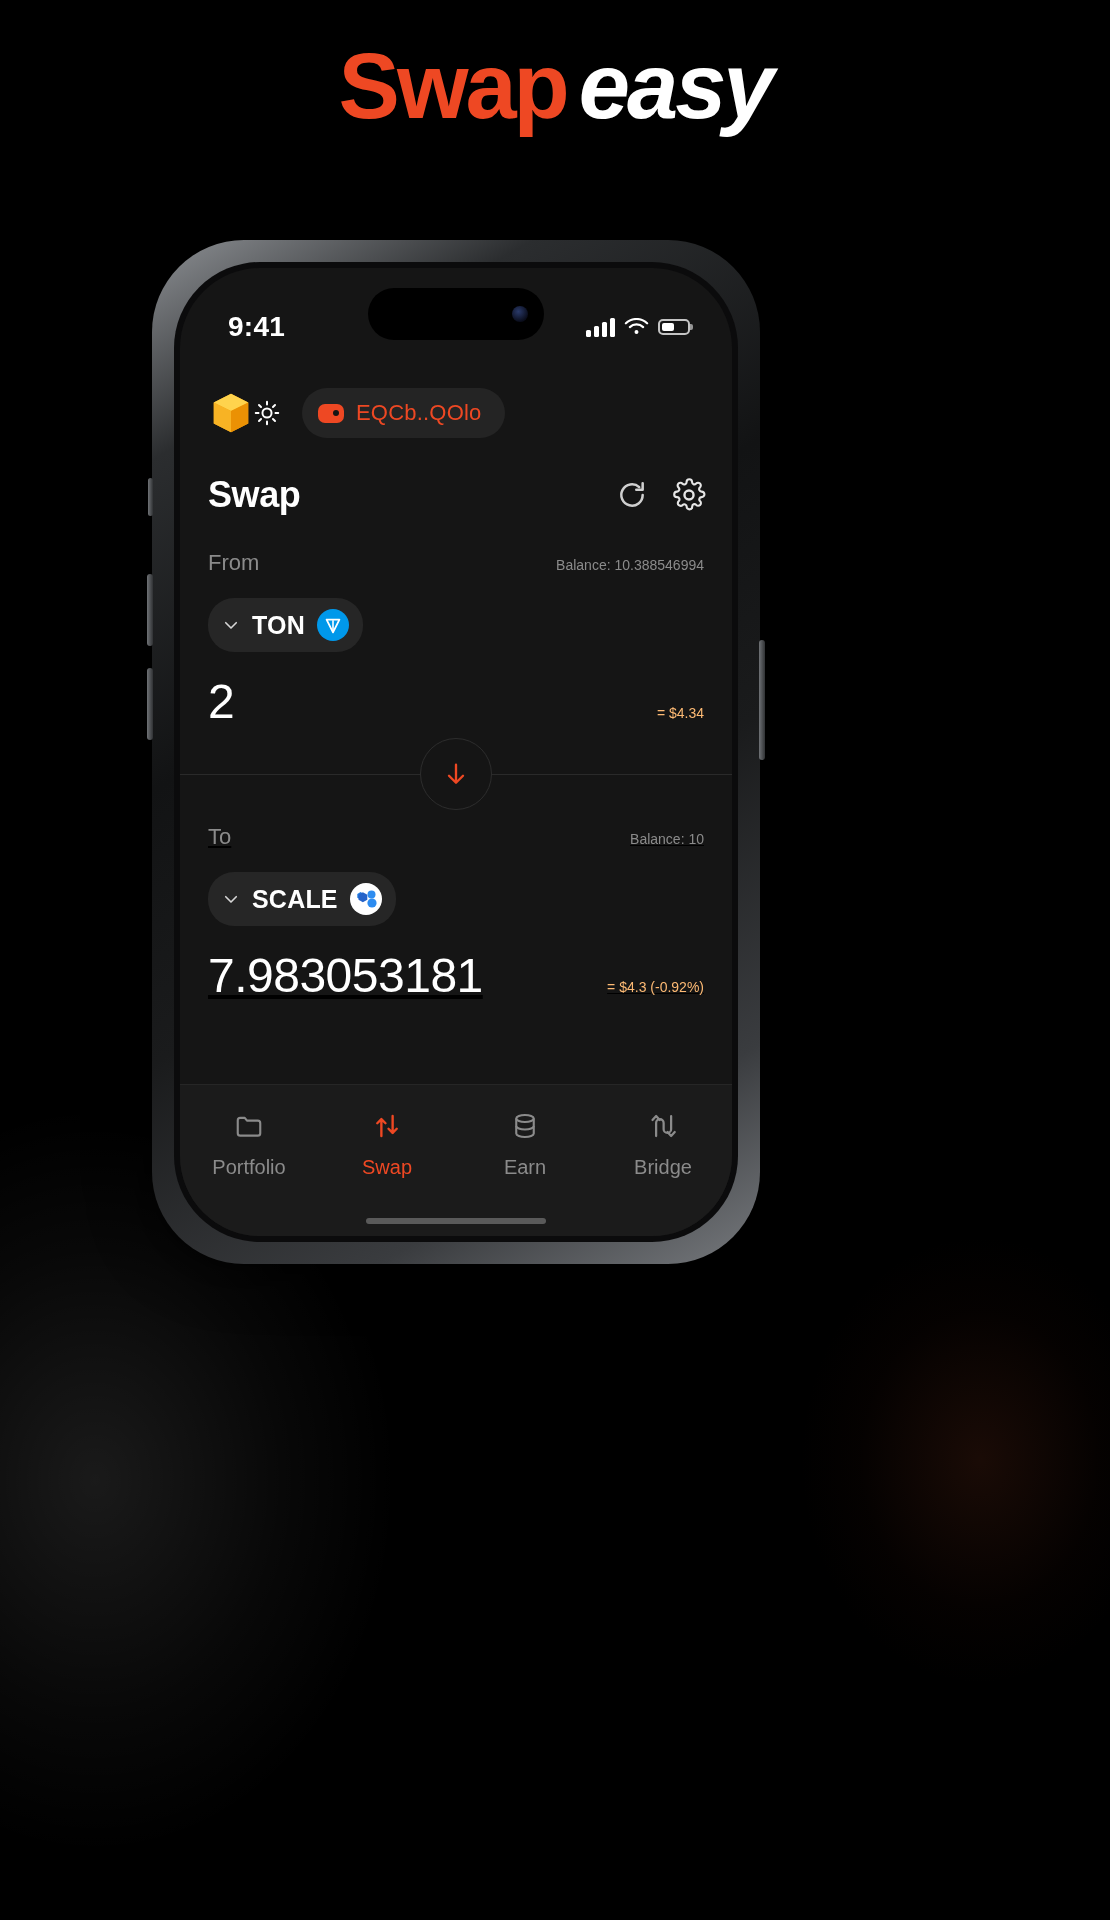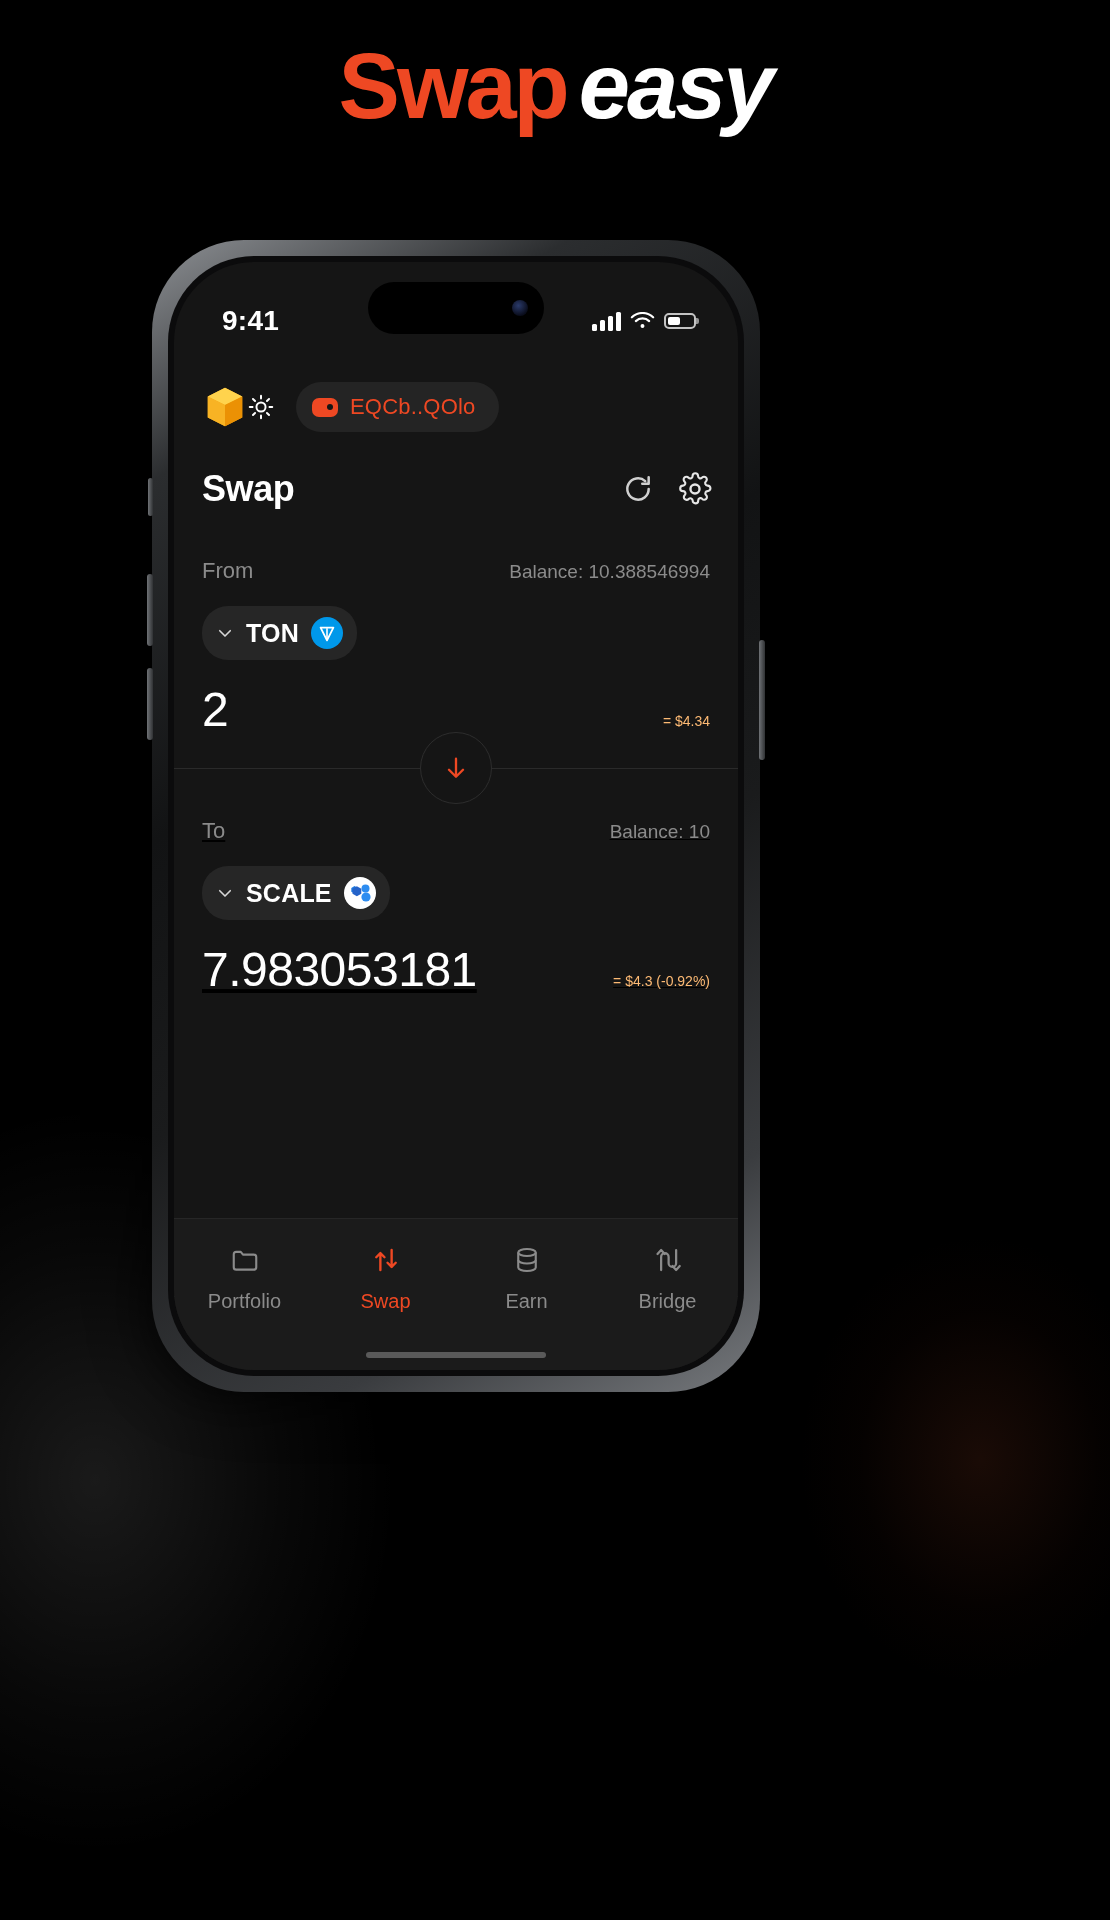--- a/index.html
+++ b/index.html
@@ -38,24 +38,24 @@
   }
   .headline .hl-swap { color: #EE4823; }
   .headline .hl-easy { color: #FFFFFF; font-style: italic; margin-left: 12px; }
 
   
   .phone {
     position: absolute;
     left: 152px;
     top: 240px;
     width: 608px;
-    height: 1152px;
+    height: 1024px;
     border-radius: 92px;
     background: linear-gradient(150deg, #8d9094 0%, #2b2d2f 16%, #121314 40%, #1a1b1c 60%, #3a3c3f 84%, #76797d 100%);
-    padding: 16px;
+    padding: 22px;
     box-shadow: 0 0 60px rgba(0,0,0,0.9);
   }
   .phone-inner {
     position: relative;
     width: 100%;
     height: 100%;
     border-radius: 86px;
     background: #0b0b0c;
     padding: 6px;
   }
@@ -199,30 +199,30 @@
     font-weight: 700;
     letter-spacing: -0.4px;
   }
   .title-actions { display: flex; align-items: center; gap: 24px; }
 
   .section {
     position: absolute;
     left: 0; width: 100%;
     padding: 0 28px;
   }
-  .sec-from { top: 296px; }
+  .sec-from { top: 282px; }
   .sec-to   { top: 556px; text-decoration: underline; }
 
   .row-label {
     display: flex;
     align-items: baseline;
     justify-content: space-between;
   }
   .lbl { color: #8b8b8b; font-size: 22px; }
-  .bal { color: #8b8b8b; font-size: 19px; }
+  .bal { color: #8b8b8b; font-size: 14px; }
 
   .token-chip {
     display: inline-flex;
     align-items: center;
     gap: 12px;
     background: #262626;
     border-radius: 26px;
     padding: 11px 14px 11px 14px;
     margin-top: 22px;
   }

